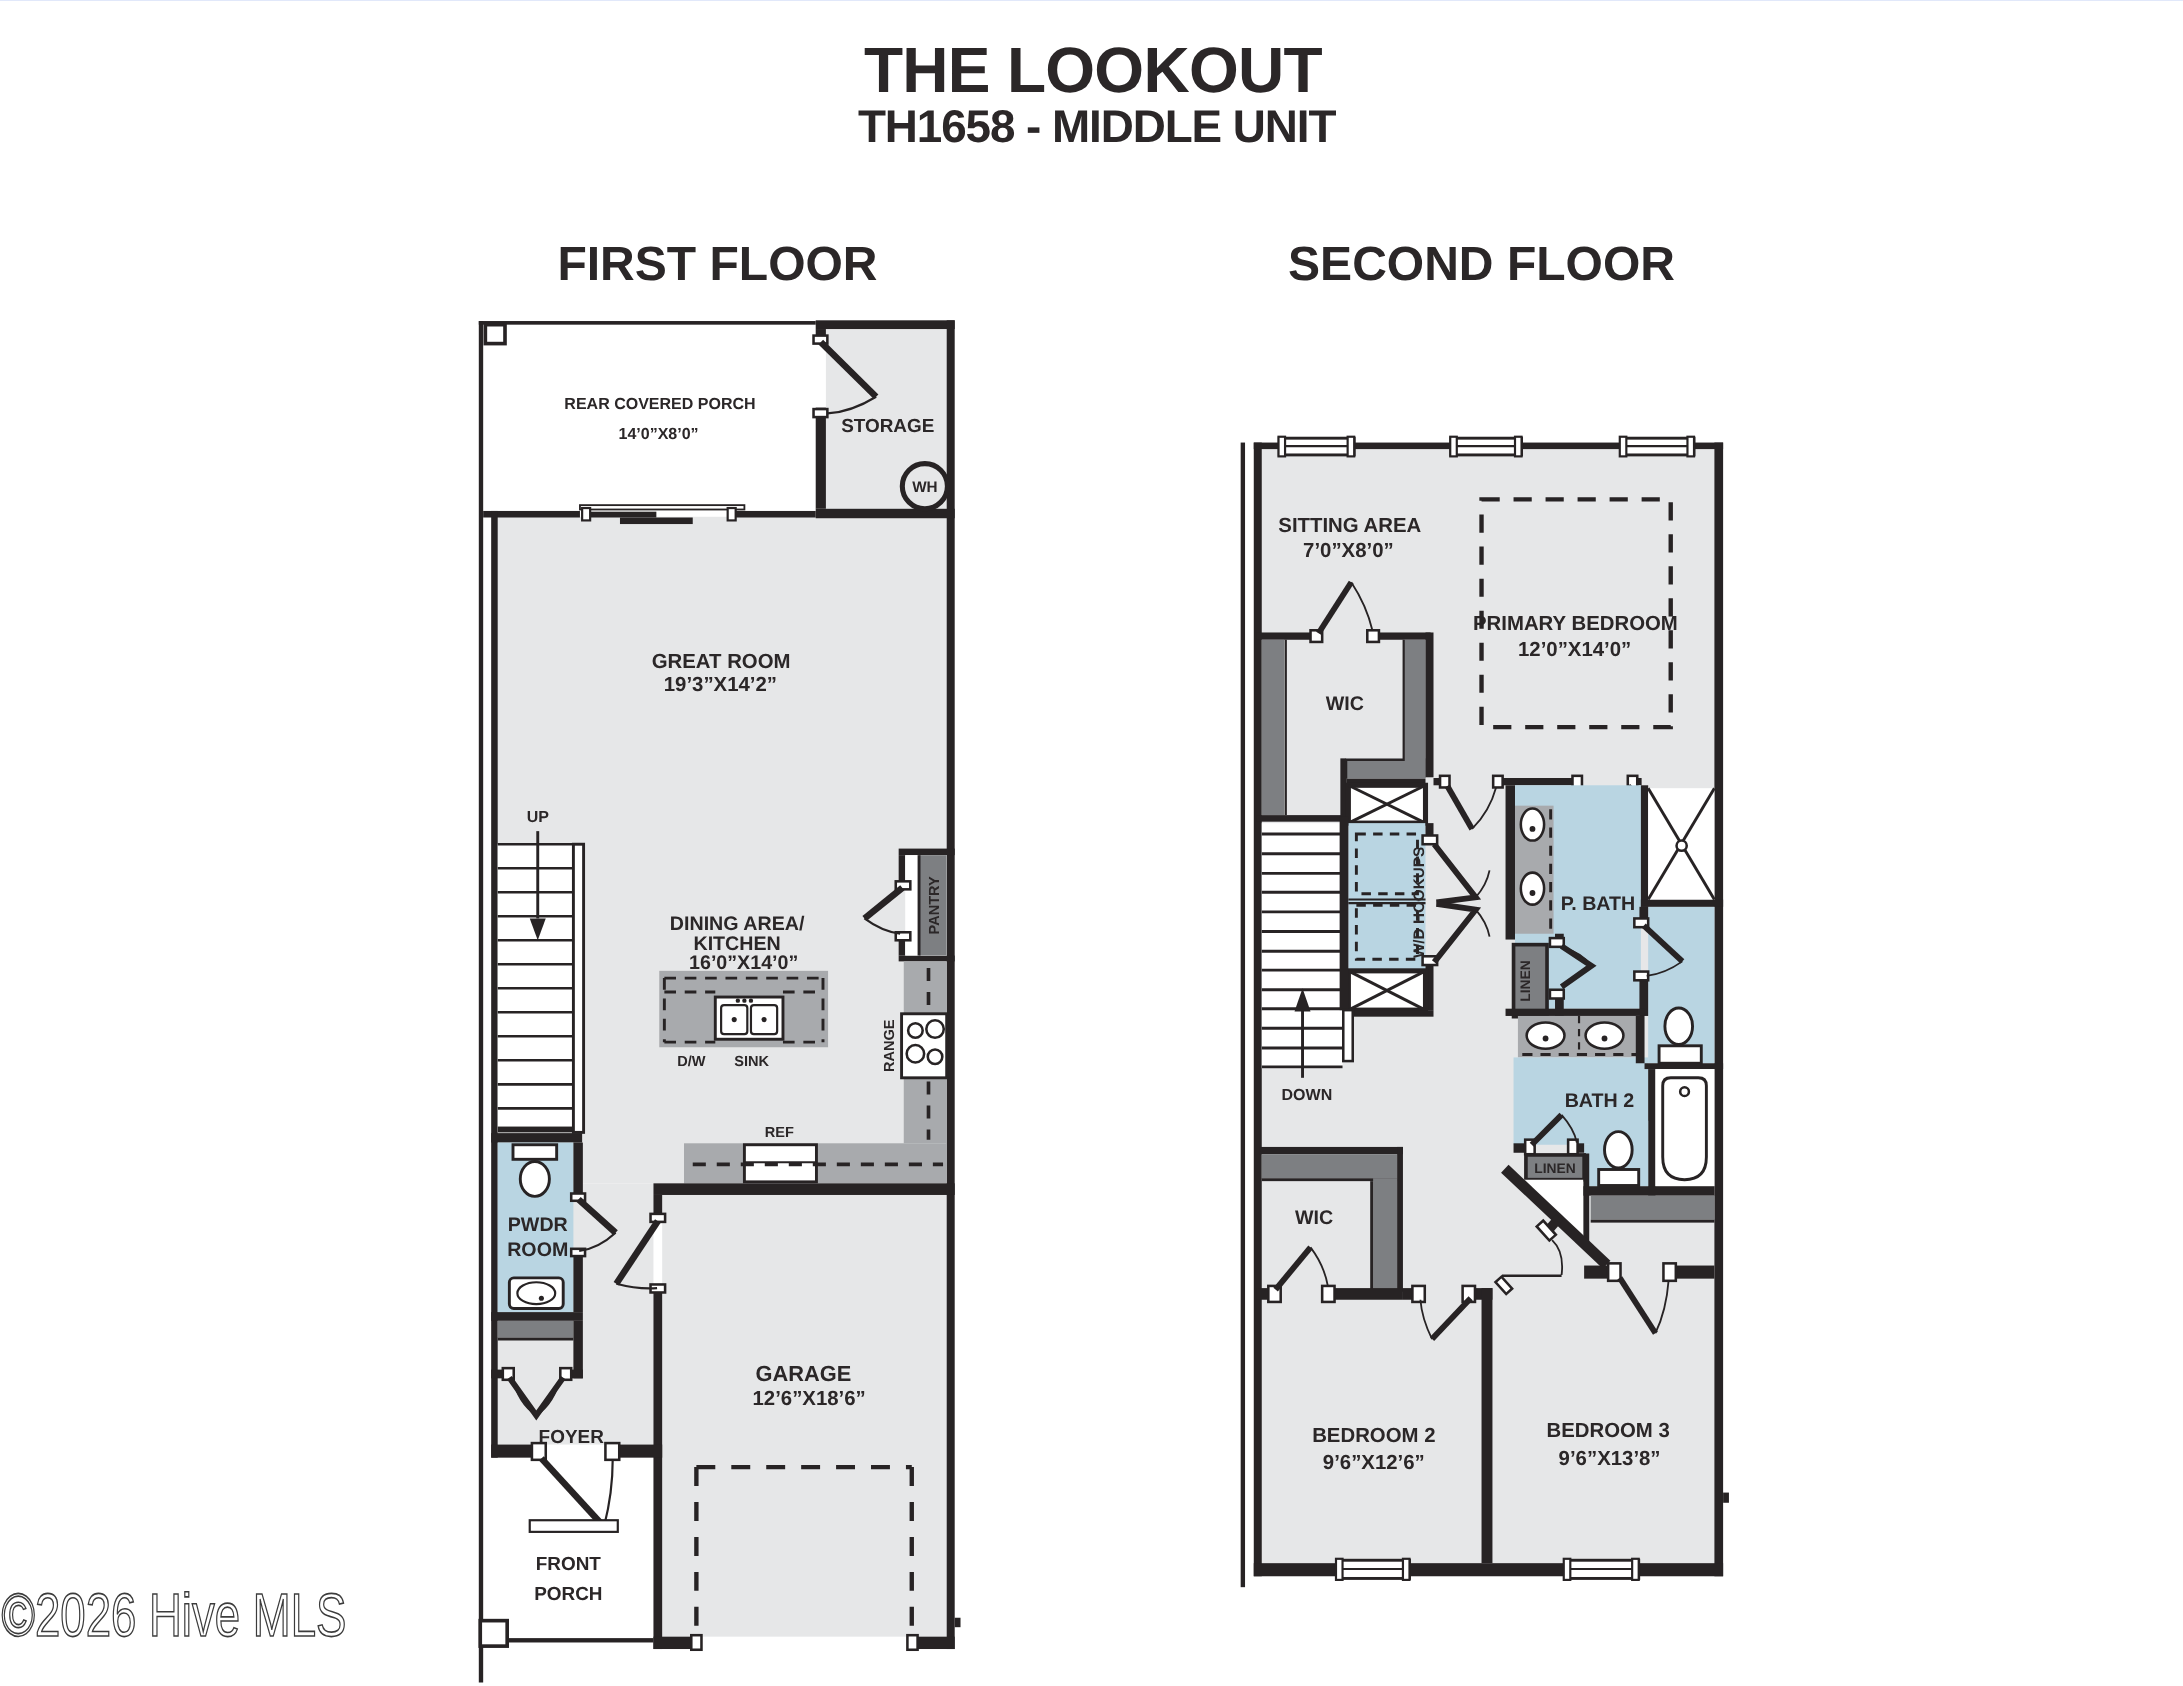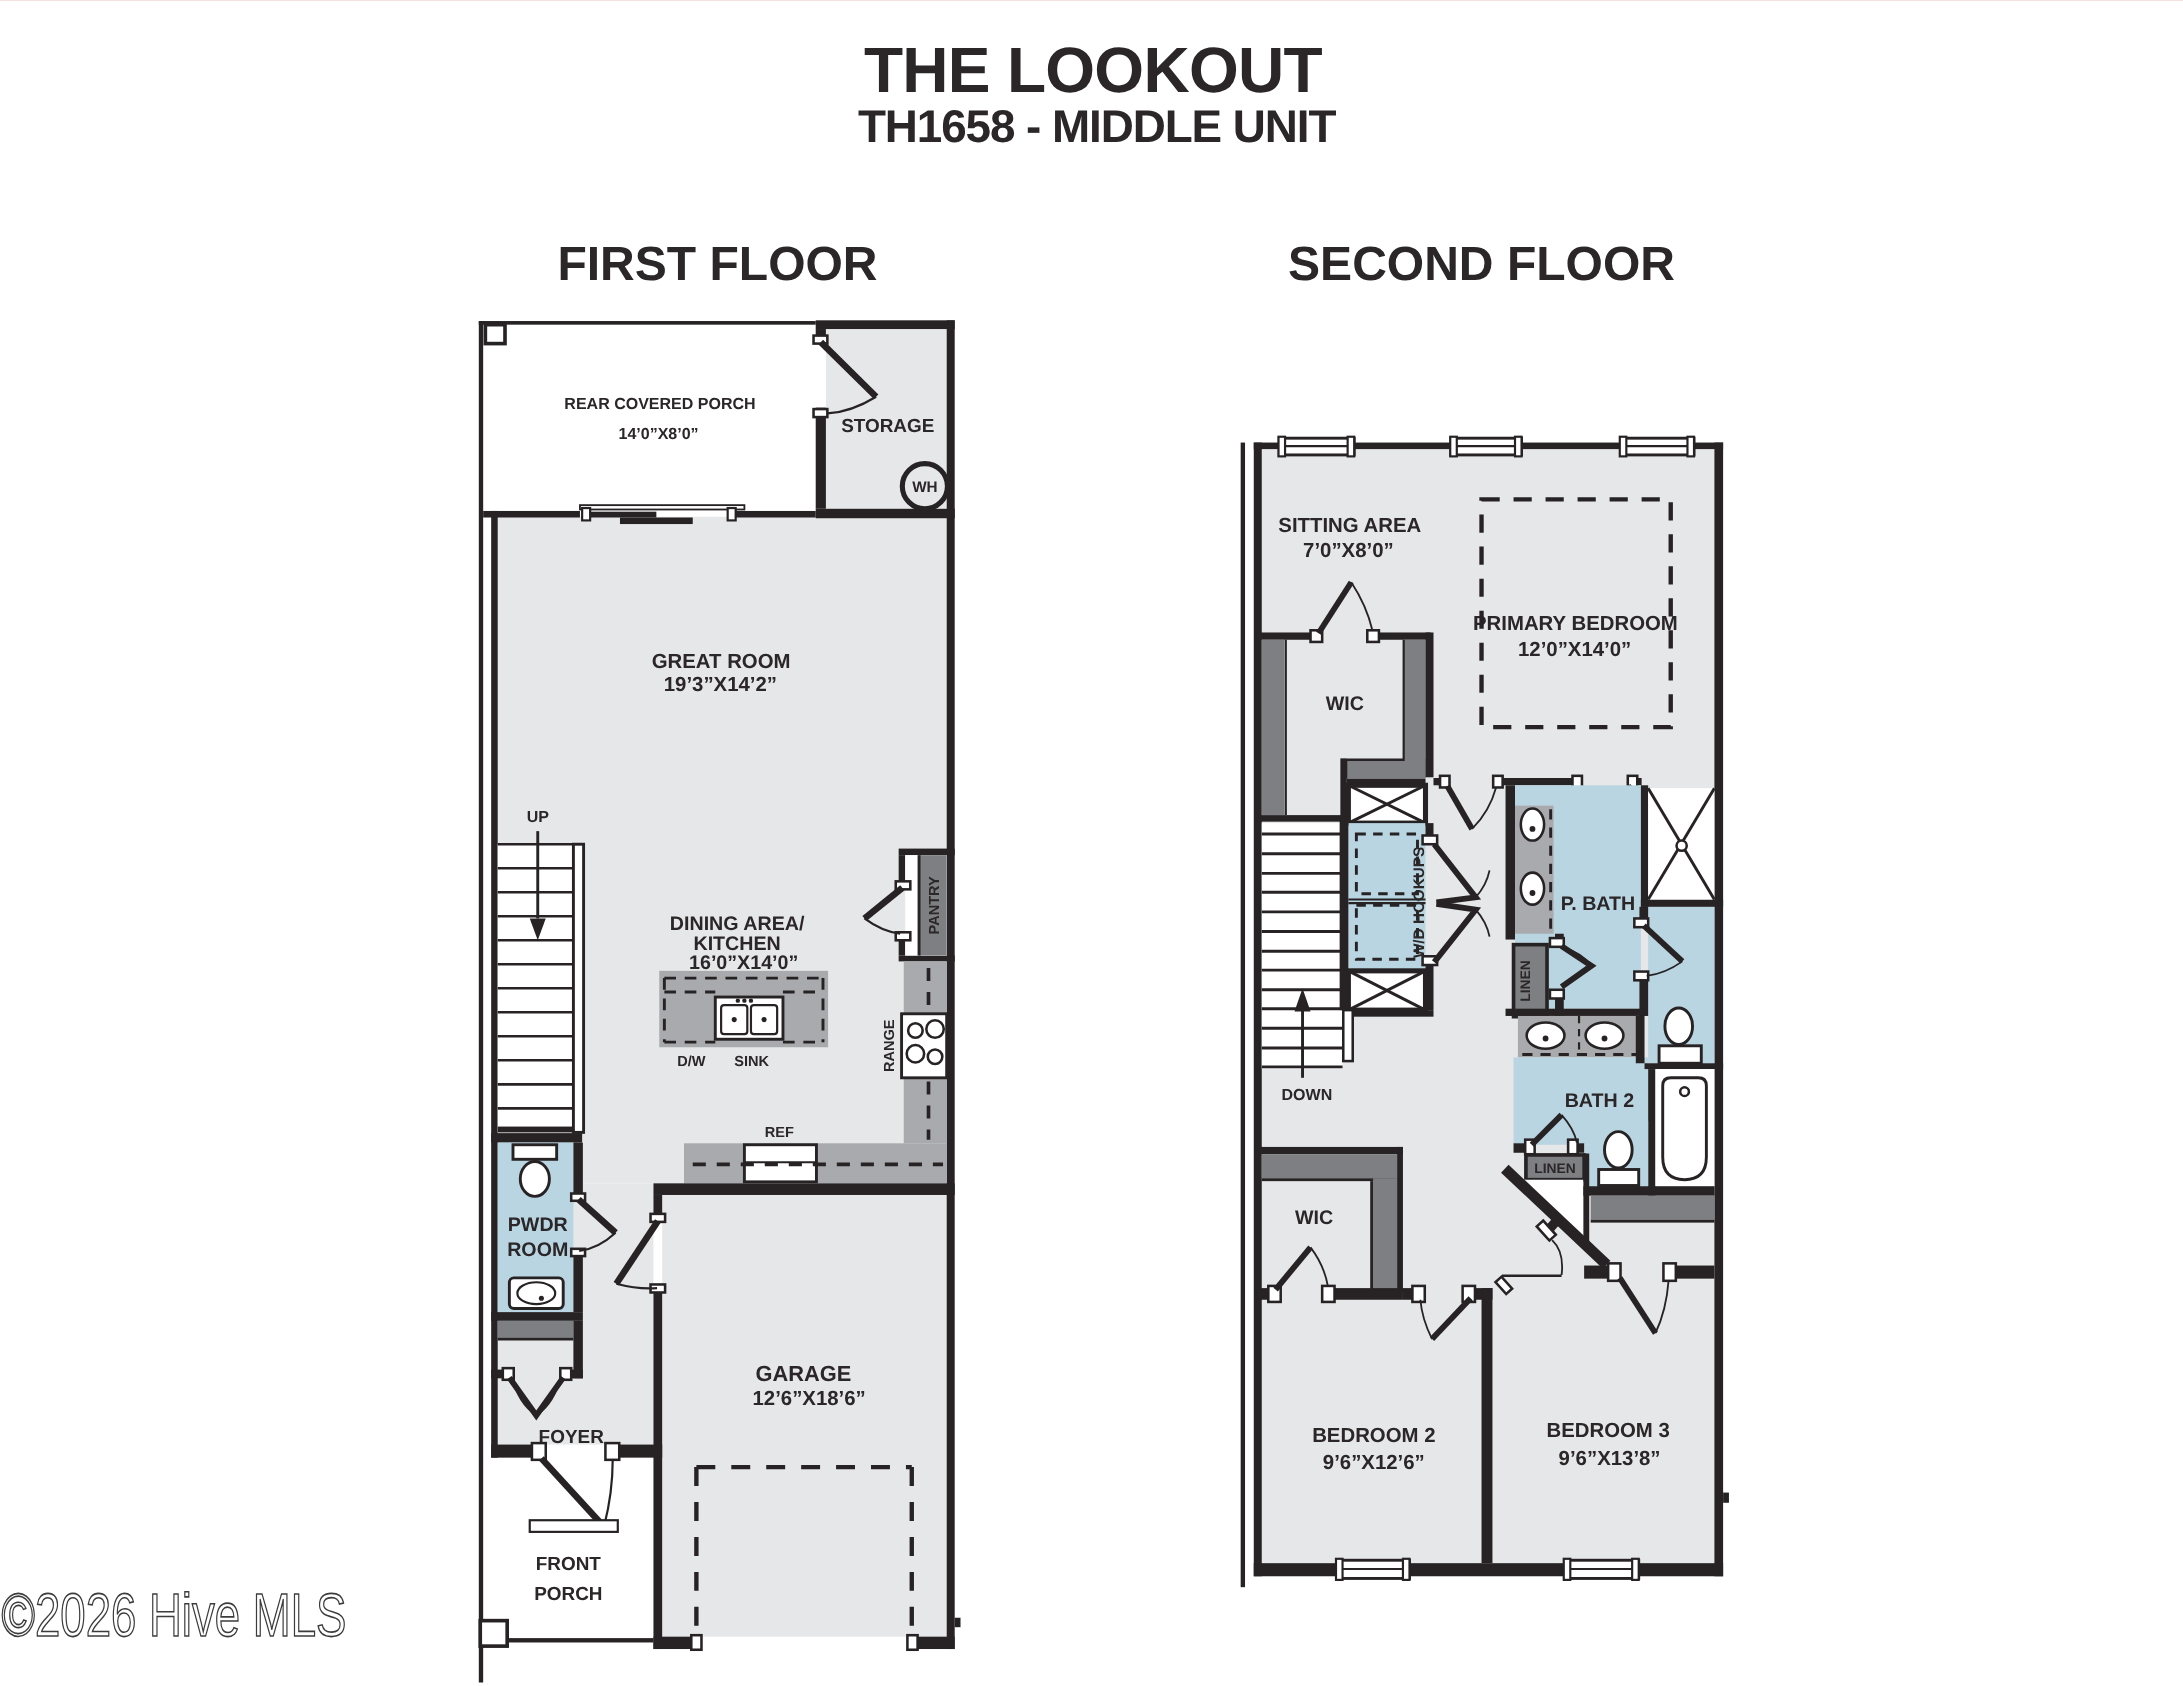--- a/index.html
+++ b/index.html
@@ -1,16 +1,16 @@
 <!DOCTYPE html>
 <html style="font-size:11.6px"><head>
 <meta charset="utf-8">
 <style>
   html,body{margin:0;padding:0;background:#ffffff;}
-  .page{position:relative;width:2183px;height:1687px;background:#b91c1c;overflow:hidden;-webkit-font-smoothing:antialiased;}
+  .page{position:relative;width:2183px;height:1687px;background:#1d4ed8;overflow:hidden;-webkit-font-smoothing:antialiased;}
   svg{position:absolute;left:0;top:0;}
   text{font-family:"Liberation Sans", sans-serif;-webkit-font-smoothing:antialiased;text-rendering:geometricPrecision;}
 </style>
 </head>
 <body>
 <div class="page">
 <svg width="2183" height="1687" viewBox="0 0 3000 2318">
 <defs>
 <style>
   .wall{fill:#272324;}

